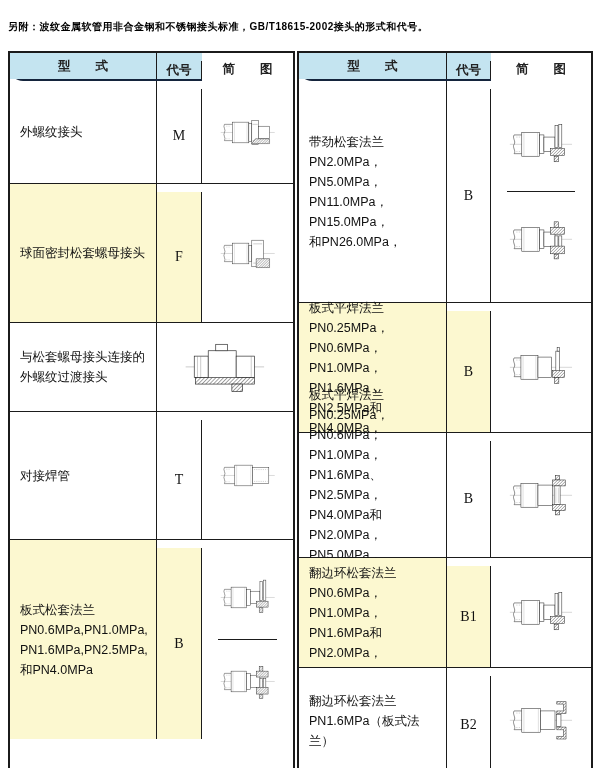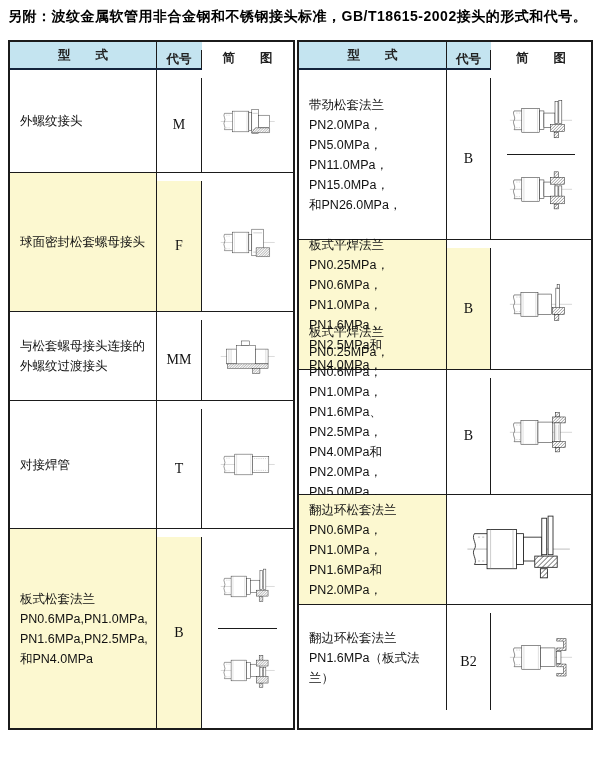--- a/index.html
+++ b/index.html
@@ -1,28 +1,28 @@
 <!DOCTYPE html>
 <html style="--hdr: #c4e4f0; --hl: #fcf8d0; --border: #1b1b1b;"><head>
 <meta charset="utf-8">
 <style>
   html,body{margin:0;padding:0;background:#fff;width:600px;height:768px;overflow:hidden;
     font-family:"Liberation Sans","DejaVu Sans",sans-serif;color:#111;}
   #page{width:600px;height:768px;box-sizing:border-box;padding:8px 7px 6px 8px;background:#fff;}
-  #title{font-size:14px;font-weight:bold;letter-spacing:0.5px;line-height:16px;margin:0 0 16px 0;color:#000;}
+  #title{font-size:10px;font-weight:bold;letter-spacing:0.5px;line-height:16px;margin:11px 0 16px 0;color:#000;}
   #tables{display:flex;gap:2px;}
   .htable{border:2px solid var(--border,#1b1b1b);box-sizing:border-box;background:#fff;}
   #lt{width:288px;}
   #rt{width:297px;}
   .row{display:flex;box-sizing:border-box;border-bottom:1.5px solid var(--border,#1b1b1b);}
   .row:last-child{border-bottom:none;border-radius:26px;}
   .cell{box-sizing:border-box;border-right:1.5px solid var(--border,#1b1b1b);display:flex;align-items:center;}
   .cell:last-child{border-right:none;}
   .hl .cell.type,.hl .cell.code{background:var(--hl,#fcf8d0);}
-  .header{height:28px;background:var(--hdr,#c4e4f0);border-bottom:2px solid #14243c;}
+  .header{height:28px;background:var(--hdr,#c4e4f0);border-bottom:2px solid #14243c;border-radius:13px;}
   .header .cell{justify-content:center;font-size:12.5px;font-weight:bold;color:#222;background:var(--hdr,#c4e4f0);}
   .cell.type{padding:4px 4px 4px 10px;font-size:12.5px;line-height:20px;}
   .type-text{white-space:pre-line;}
   .cell.code{justify-content:center;font-family:"Liberation Serif","DejaVu Serif",serif;font-size:14px;margin-top:8px;}
   .cell.diag{flex-direction:column;justify-content:center;padding:16px;background:#fff;}
   #lt .cell.type{width:147px;}
   #lt .cell.code{width:45px;}
   #lt .cell.diag{flex:1;}
   #rt .cell.type{width:148px;}
   #rt .cell.code{width:44px;}
@@ -104,21 +104,20 @@
               <polygon points="98,64 134,64 134,88 98,88" fill="url(#hp)" stroke="#222" stroke-width="1.2"></polygon>
             </svg>
           </div>
       </div>
 
       <div class="row" style="height:89px">
         <div class="cell type">
             <span class="type-text">与松套螺母接头连接的
 外螺纹过渡接头</span>
           </div>
-        <div class="cell code">MM</div>
         <div class="cell diag">
             <svg viewBox="0 0 150 100">
               <line x1="2" y1="50" x2="148" y2="50" stroke="#888" stroke-width="0.8"></line>
               <rect x="18" y="30" width="26" height="40" fill="#fff" stroke="#222" stroke-width="1.2"></rect>
               <line x1="24" y1="30" x2="24" y2="70" stroke="#777" stroke-width="0.7"></line>
               <line x1="30" y1="30" x2="30" y2="70" stroke="#777" stroke-width="0.7"></line>
               <rect x="44" y="20" width="52" height="60" fill="#fff" stroke="#222" stroke-width="1.2"></rect>
               <rect x="58" y="8" width="22" height="12" fill="#fff" stroke="#222" stroke-width="1.2"></rect>
               <rect x="96" y="30" width="34" height="40" fill="#fff" stroke="#222" stroke-width="1.2"></rect>
               <line x1="124" y1="30" x2="124" y2="70" stroke="#777" stroke-width="0.7"></line>
@@ -205,21 +204,21 @@
       </div>
     </div>
 
     <div class="htable" id="rt">
       <div class="row header">
         <div class="cell type" style="justify-content:center;padding:0">型　　式</div>
         <div class="cell code" style="font-family:inherit;font-size:12.5px;font-weight:bold">代号</div>
         <div class="cell diag" style="flex-direction:row">简　　图</div>
       </div>
 
-      <div class="row" style="height:170px">
+      <div class="row" style="height:222px">
         <div class="cell type">
             <span class="type-text">带劲松套法兰
 PN2.0MPa，PN5.0MPa，
 PN11.0MPa，PN15.0MPa，
 和PN26.0MPa，</span>
           </div>
         <div class="cell code">B</div>
         <div class="cell diag">
           <div class="half first">
               <svg viewBox="0 0 150 100">
@@ -324,20 +323,21 @@
             </svg>
           </div>
       </div>
 
       <div class="row hl" style="height:110px">
         <div class="cell type">
             <span class="type-text">翻边环松套法兰
 PN0.6MPa，PN1.0MPa，
 PN1.6MPa和PN2.0MPa，</span>
           </div>
+        <div class="cell code">B1</div>
         <div class="cell diag">
             <svg viewBox="0 0 150 100">
               <line x1="2" y1="50" x2="148" y2="50" stroke="#888" stroke-width="0.8"></line>
               <line x1="12" y1="28" x2="30" y2="28" stroke="#222" stroke-width="1.2"></line>
               <line x1="12" y1="72" x2="30" y2="72" stroke="#222" stroke-width="1.2"></line>
               <path d="M12 28 C7 35 17 43 12 50 C7 57 17 65 12 72" fill="none" stroke="#222" stroke-width="1.2"></path>
               <line x1="17" y1="33" x2="26" y2="33" stroke="#777" stroke-width="0.7" stroke-dasharray="3 3"></line>
               <line x1="17" y1="67" x2="26" y2="67" stroke="#777" stroke-width="0.7" stroke-dasharray="3 3"></line>
               <rect x="30" y="22" width="42" height="56" fill="#fff" stroke="#222" stroke-width="1.2"></rect>
               <line x1="35" y1="22" x2="35" y2="78" stroke="#888" stroke-width="0.6"></line>

